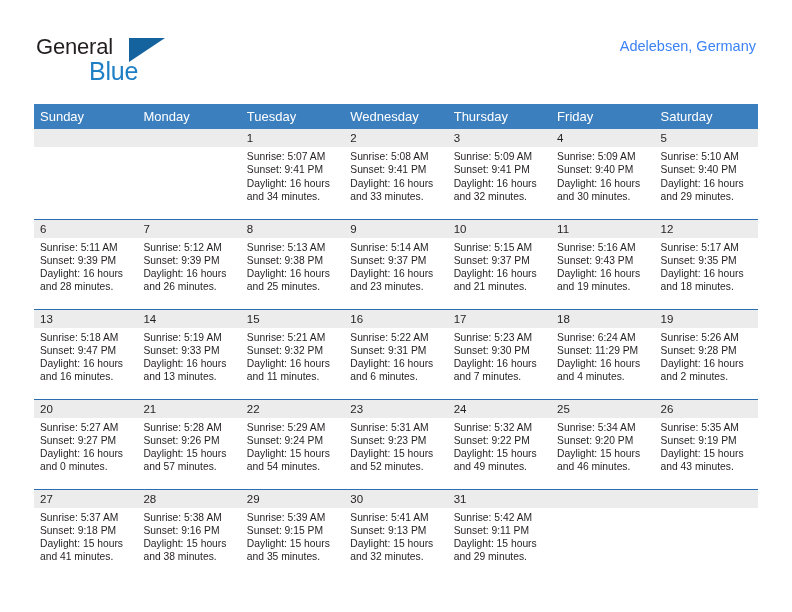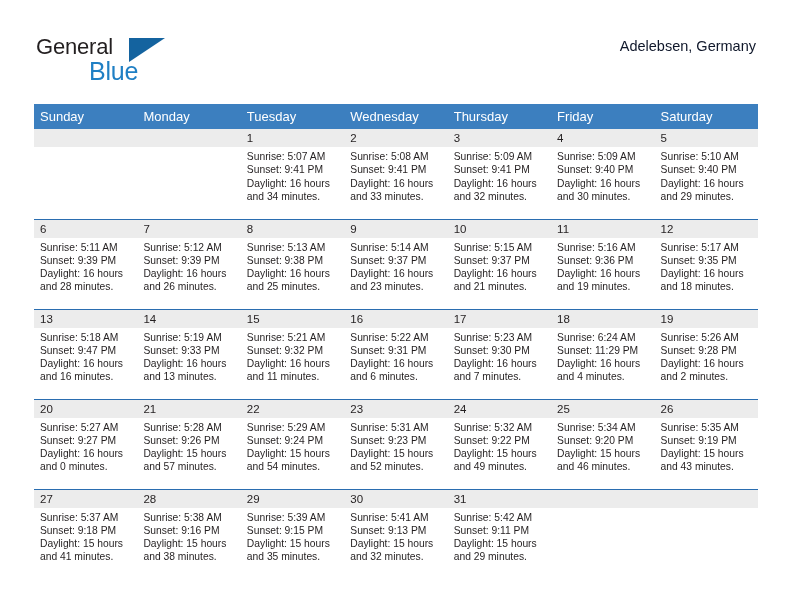--- a/index.html
+++ b/index.html
@@ -77,21 +77,21 @@
   }
   .cal-title {
     font-size: 27px;
     color: #3d3d3d;
     line-height: 1.12;
     font-weight: normal;
     margin: 0;
   }
   .cal-subtitle {
     font-size: 14.5px;
-    color: #0f172a;
+    color: #3b82f6;
     margin: 6px 0 0 12px;
     line-height: 1.15;
     font-weight: normal;
   }
 
   
   .calendar {
     position: absolute;
     left: 34px;
     top: 104px;
@@ -269,21 +269,21 @@
               <div>Sunrise: 5:15 AM</div>
               <div>Sunset: 9:37 PM</div>
               <div>Daylight: 16 hours</div>
               <div>and 21 minutes.</div>
             </div>
           </td>
           <td class="day-cell">
             <div class="daynum">11</div>
             <div class="details">
               <div>Sunrise: 5:16 AM</div>
-              <div>Sunset: 9:36 PM</div>
+              <div>Sunset: 9:43 PM</div>
               <div>Daylight: 16 hours</div>
               <div>and 19 minutes.</div>
             </div>
           </td>
           <td class="day-cell">
             <div class="daynum">12</div>
             <div class="details">
               <div>Sunrise: 5:17 AM</div>
               <div>Sunset: 9:35 PM</div>
               <div>Daylight: 16 hours</div>

